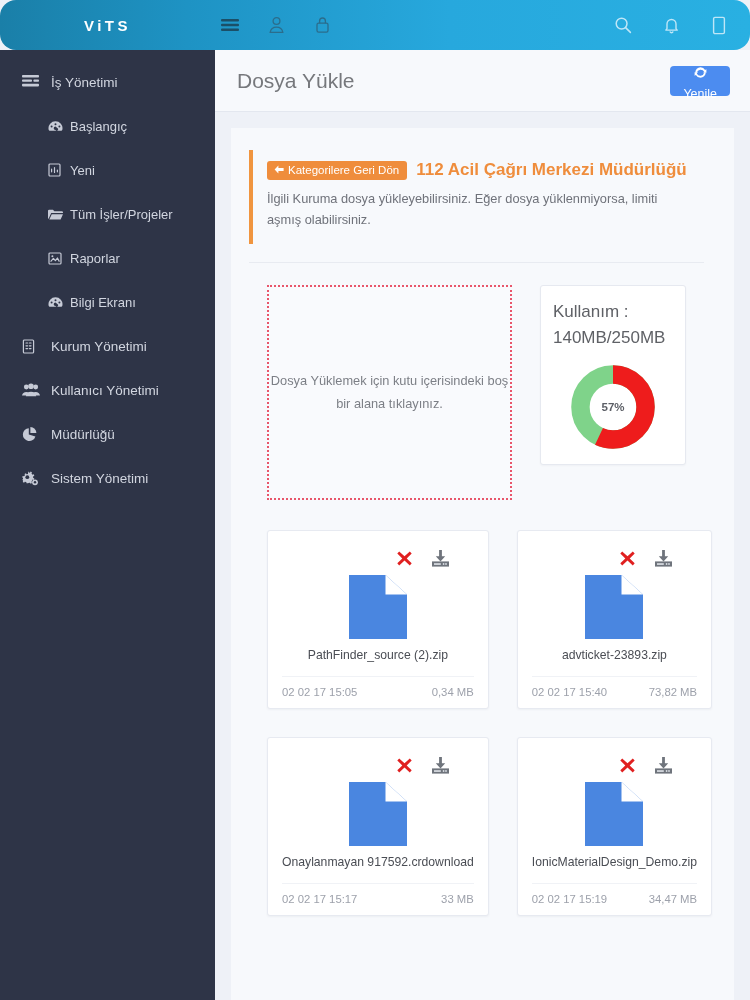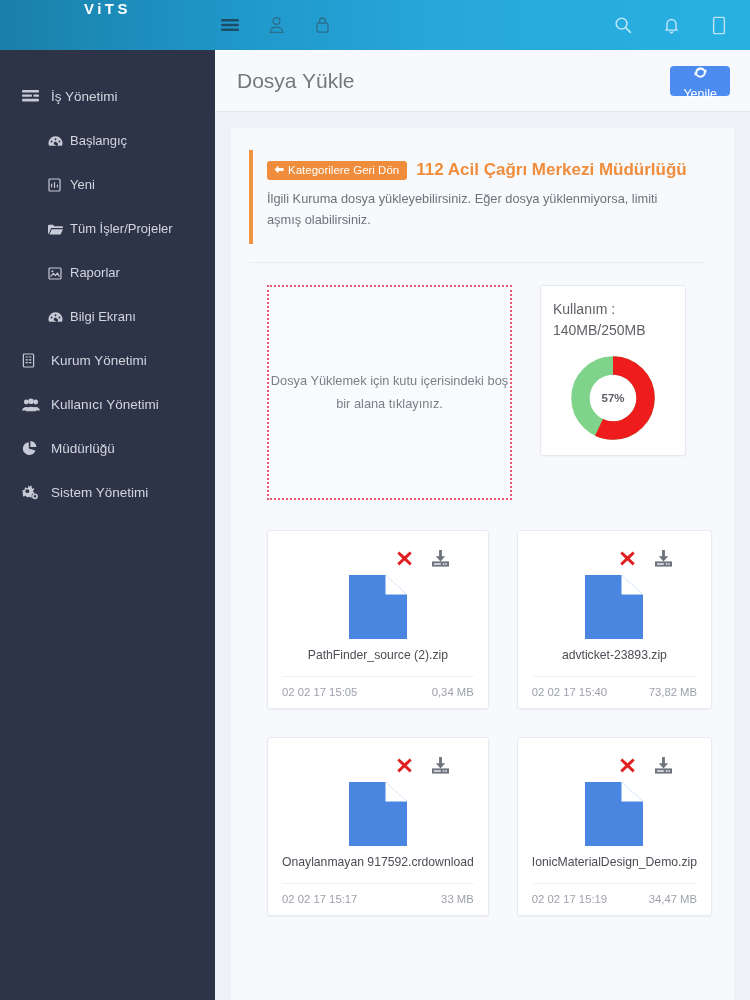--- a/index.html
+++ b/index.html
@@ -33,22 +33,23 @@
   .batt::after {
     content:""; position: absolute; right: -3px; top: 3px; width: 2px; height: 5px;
     background: #111; border-radius: 0 1px 1px 0;
   }
   .batt i { position:absolute; left:1px; top:1px; bottom:1px; width: 20px; background:#111; border-radius:1.5px; display:block;}
 
   
   .navbar {
     height: 50px; flex: 0 0 50px;
     background: linear-gradient(to right, #1a7fa8 0%, #1e93c4 25%, #27a8dd 60%, #29b0e2 100%);
-    display: flex; 
+    display: flex; align-items: center;
     position: relative;
+    border-radius: 16px;
   }
   .brand {
     width: 215px; text-align: center;
     color: #fff; font-size: 15px; font-weight: 700; letter-spacing: 3.5px;
   }
   .nav-icons-left { display: flex; align-items: center; gap: 24px; margin-left: 4px; }
   .nav-icons-right { display: flex; align-items: center; gap: 26px; margin-left: auto; margin-right: 20px; }
   .nico { width: 22px; height: 22px; display: flex; align-items: center; justify-content: center; }
   .nico svg { display: block; }
 
@@ -56,21 +57,21 @@
   .body { flex: 1; display: flex; min-height: 0; }
 
   
   .sidebar {
     width: 215px; flex: 0 0 215px;
     background: #2e3447;
     padding-top: 10px;
     color: #ced2dc;
   }
   .side-item {
-    display: flex; align-items: flex-end;
+    display: flex; align-items: center;
     height: 44px;
     padding-left: 22px;
     font-size: 13.5px;
     color: #d2d6e0;
     gap: 11px;
     cursor: pointer;
   }
   .side-item.sub { padding-left: 48px; gap: 7px; font-size: 13px; }
   .side-ico { width: 18px; display: flex; align-items: center; justify-content: flex-start; flex: 0 0 18px;}
   .side-item.sub .side-ico { width: 15px; flex: 0 0 15px; }
@@ -139,21 +140,21 @@
   .dz-text { color: #7c7f86; font-size: 12.8px; line-height: 1.75; max-width: 250px; }
 
   .usage-card {
     width: 146px; flex: 0 0 146px;
     background: #fff;
     border: 1px solid #e6e9f0;
     border-radius: 3px;
     padding: 13px 12px 14px 12px;
     box-shadow: 0 1px 2px rgba(40,50,80,.04);
   }
-  .usage-title { font-size: 14px; color: #5f6166; line-height: 1.5; }
+  .usage-title { font-size: 17px; color: #5f6166; line-height: 1.5; }
   .donut-wrap { display: flex; justify-content: center; margin-top: 14px; }
   .donut { position: relative; width: 86px; height: 86px; }
   .donut .pct {
     position: absolute; inset: 0;
     display: flex; align-items: center; justify-content: center;
     font-size: 11.5px; color: #5c5f66; font-weight: 600;
   }
 
   
   .files {

